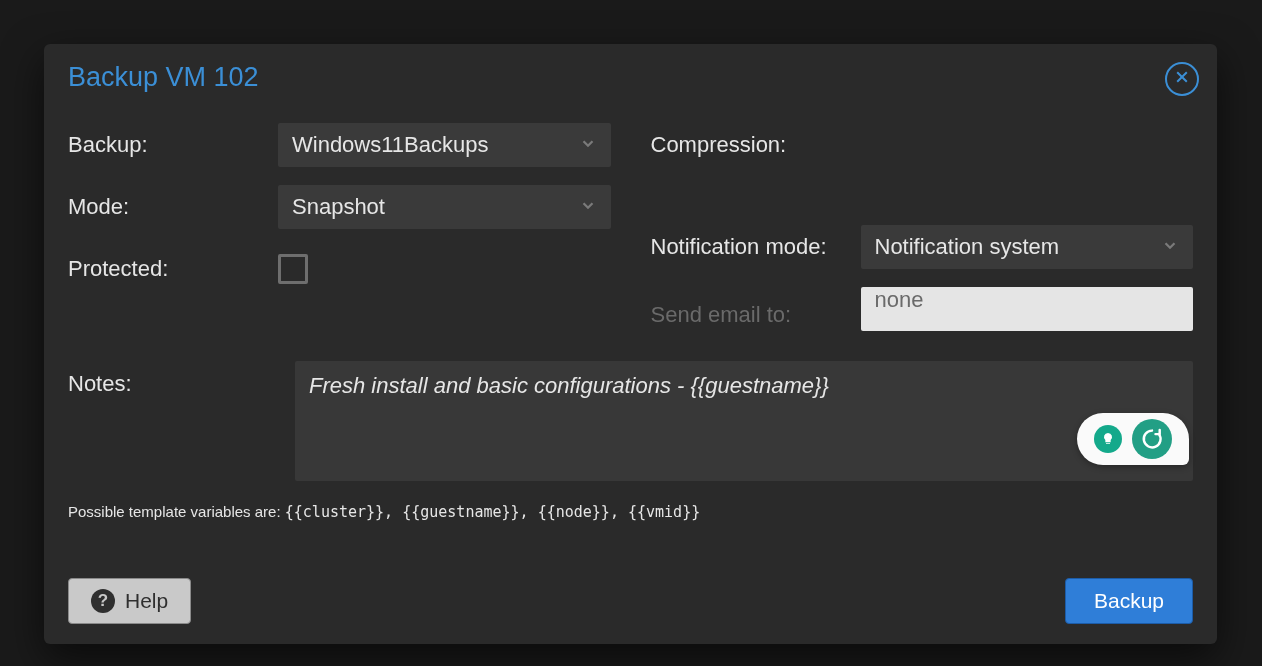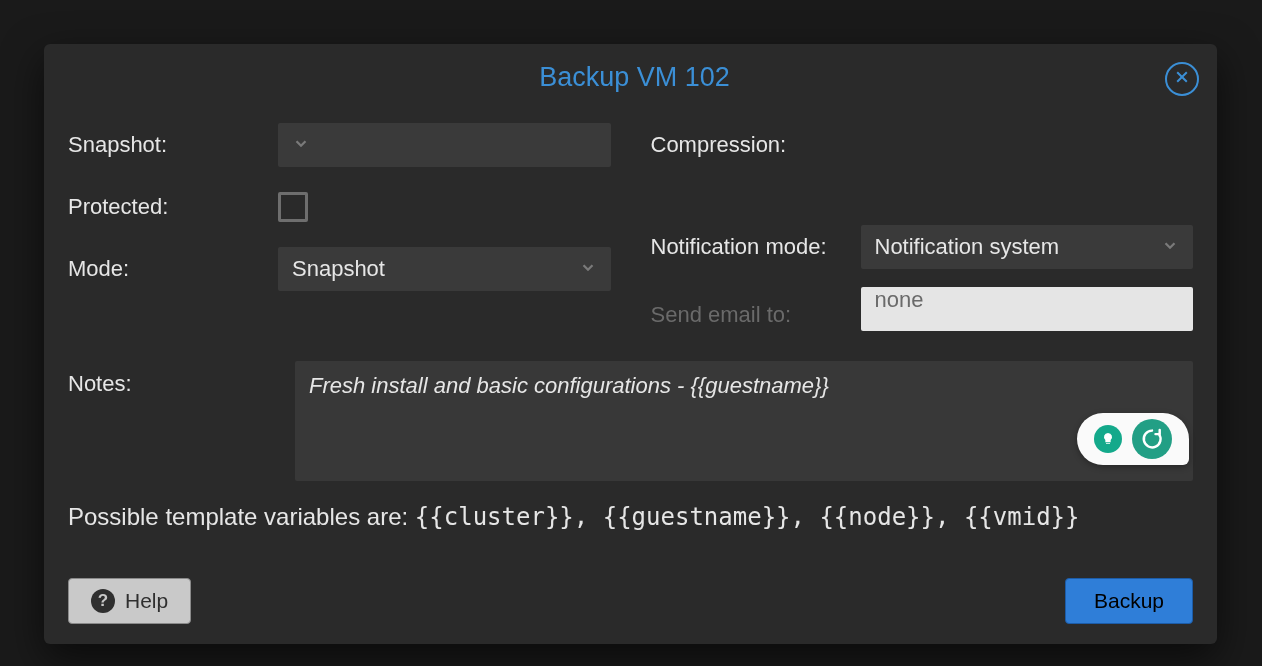--- a/index.html
+++ b/index.html
@@ -20,21 +20,20 @@
     width: 1173px;
     height: 600px;
     background: #2a2a2a;
     border-radius: 6px;
     box-shadow: 0 15px 40px rgba(0,0,0,0.6);
   }
 
   .title-bar {
     position: relative;
     padding: 18px 16px 8px 24px;
-    text-align: center;
   }
   .title {
     font-size: 27px;
     font-weight: 400;
     color: #3b8fd6;
   }
   .close-btn {
     position: absolute;
     right: 18px;
     top: 18px;
@@ -174,21 +173,21 @@
     border-radius: 50%;
     background: #229f85;
     display:flex;align-items:center;justify-content:center;
     color:#fff;
     font-size:24px;
     font-weight:600;
   }
 
   .template-hint {
     padding: 18px 24px 0 24px;
-    font-size: 24px;
+    font-size: 15px;
     color: #e6e6e6;
   }
   .template-hint .mono {
     font-family: "SFMono-Regular", Menlo, monospace;
   }
 
   .footer {
     position: absolute;
     left: 24px;
     right: 24px;
@@ -219,21 +218,21 @@
     display:flex;align-items:center;justify-content:center;
     font-size:17px;
     font-weight:700;
   }
   .backup-btn {
     height: 44px;
     padding: 0 28px;
     background: #2f7ed8;
     border: 1px solid #1c5ca8;
     border-radius: 4px;
-    color: #000000;
+    color: #ffffff;
     font-size: 21px;
     cursor: pointer;
     display:flex;align-items:center;
   }
 </style>
 </head>
 <body>
 
 <div class="dialog">
 
@@ -246,45 +245,46 @@
           </svg>
       </span>
     </div>
   </div>
 
   <div class="form-area">
 
     <div class="col">
 
       <div class="row">
-        <div class="label">Snapshot:</div>
+        <div class="label">Backup:</div>
         <div class="select">
+          <span class="value">Windows11Backups</span>
           <span class="chev">
             <svg viewBox="0 0 20 20">
                 <path d="M5 8 L10 13 L15 8"></path>
               </svg>
           </span>
         </div>
-      </div>
-
-      <div class="row">
-        <div class="label">Protected:</div>
-        <div class="checkbox"></div>
       </div>
 
       <div class="row">
         <div class="label">Mode:</div>
         <div class="select">
           <span class="value">Snapshot</span>
           <span class="chev">
             <svg viewBox="0 0 20 20">
                 <path d="M5 8 L10 13 L15 8"></path>
               </svg>
           </span>
         </div>
+      </div>
+
+      <div class="row">
+        <div class="label">Protected:</div>
+        <div class="checkbox"></div>
       </div>
 
     </div>
 
     <div class="col">
 
       <div class="row">
         <div class="label">Compression:</div>
       </div>
 

